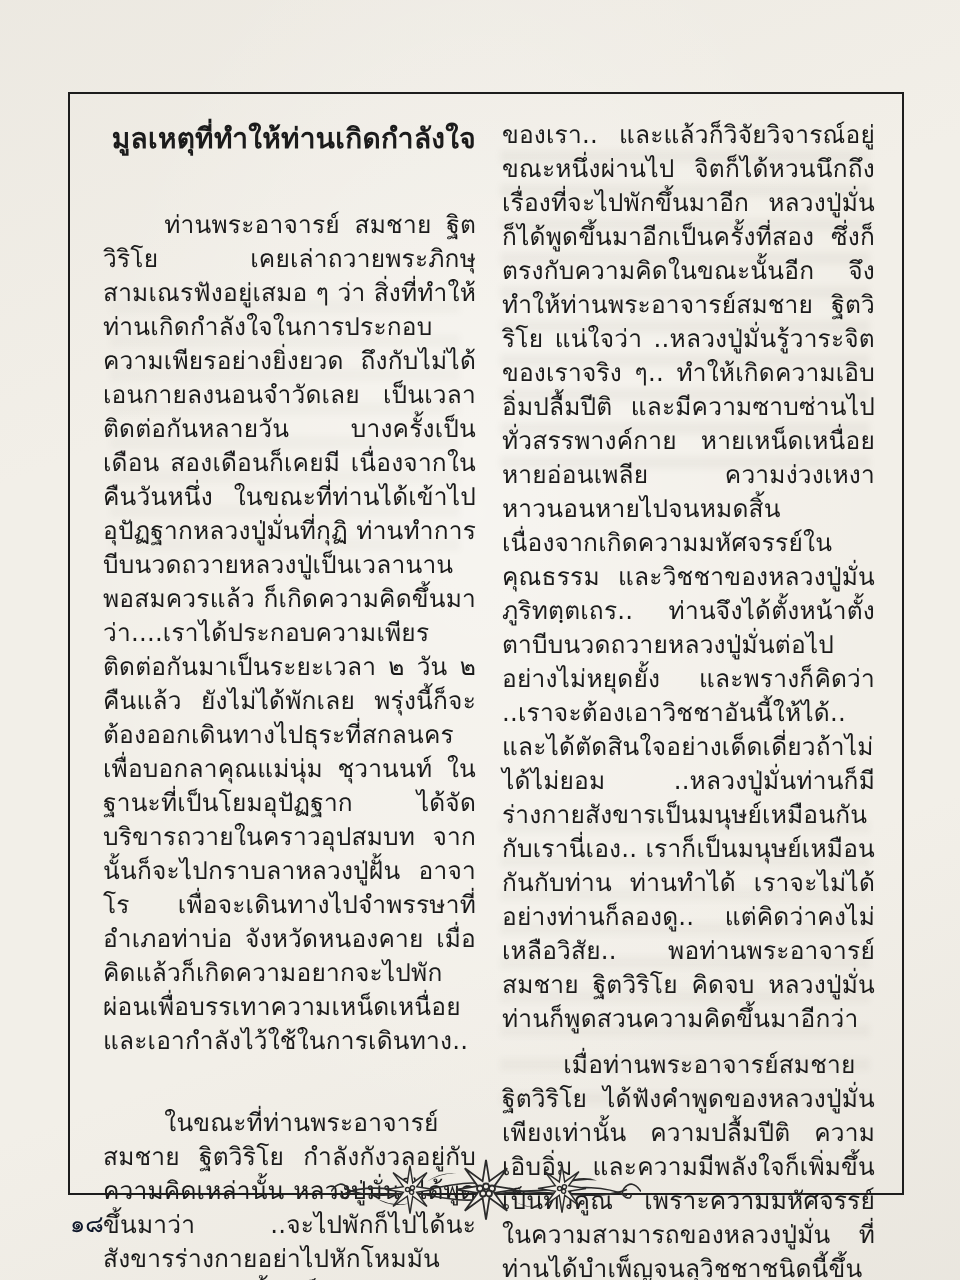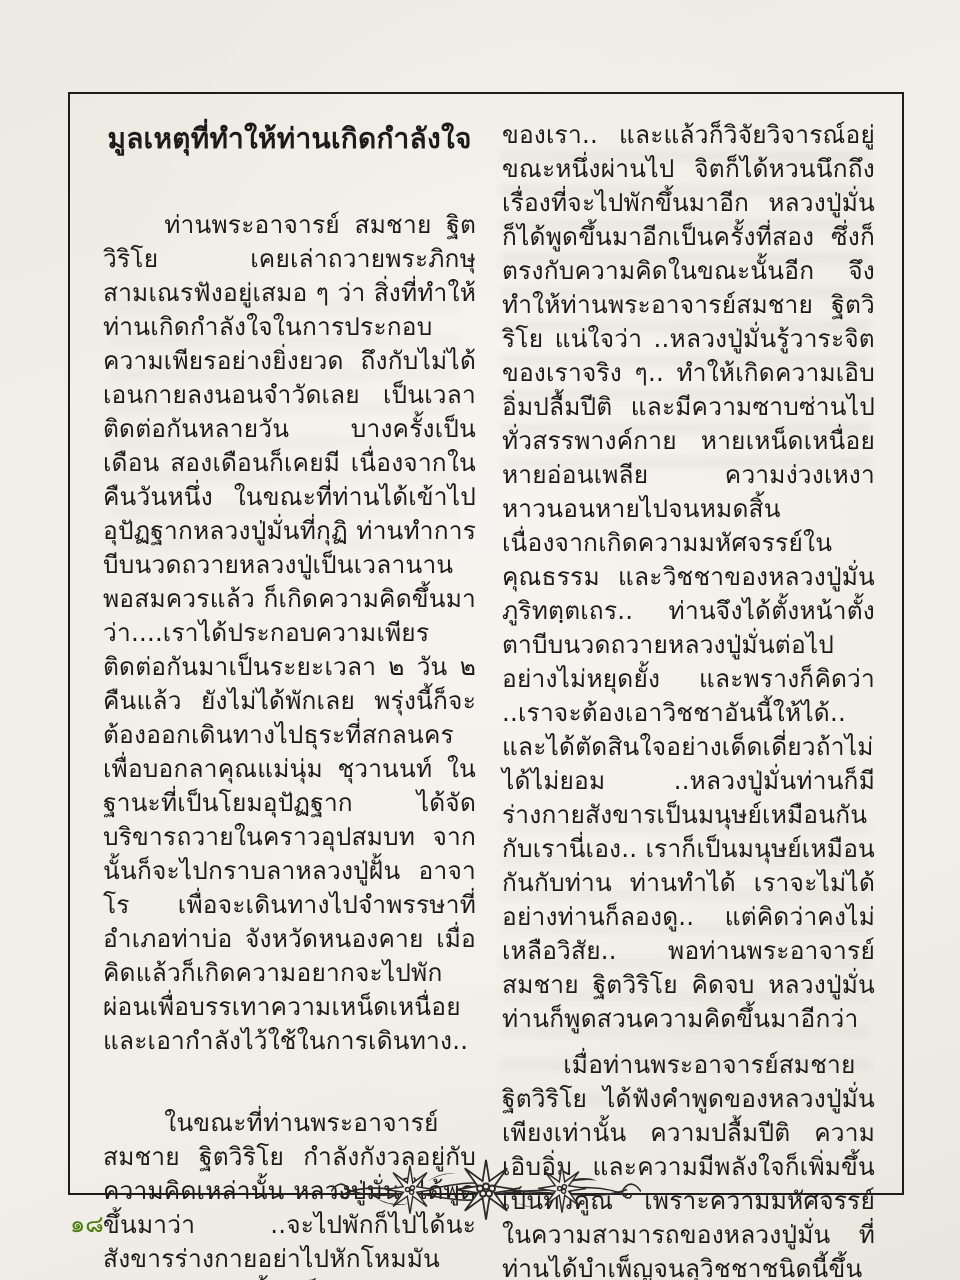--- a/index.html
+++ b/index.html
@@ -36,40 +36,40 @@
     line-height: 34px;
     text-align: justify;
     letter-spacing: 0.2px;
   }
 
   .title {
     font-size: 28px;
     font-weight: bold;
     line-height: 42px;
     margin: 0 0 4px 0;
-    text-align: center;
+    text-align: right;
     letter-spacing: 0.3px;
   }
 
   p { margin: 0; }
   .indent { text-indent: 2.5em; margin-top: 48px; }
   .p-gap { margin-top: 12px; }
 
   .flourish {
     position: absolute;
     left: 50%; top: 100%;
     transform: translate(-50%, -54%);
     width: 310px; height: 62px;
   }
 
   .page-number {
     position: absolute;
     left: 70px; top: 1204px;
     font-size: 24px;
-    color: #4d7c0f;
+    color: #0f172a;
   }
 
   
   .ghost {
     position: absolute;
     pointer-events: none;
     background: repeating-linear-gradient(180deg,
       rgba(125,120,108,0.12) 0px, rgba(125,120,108,0.12) 13px,
       rgba(0,0,0,0) 13px, rgba(0,0,0,0) 34px);
     filter: blur(3px);

